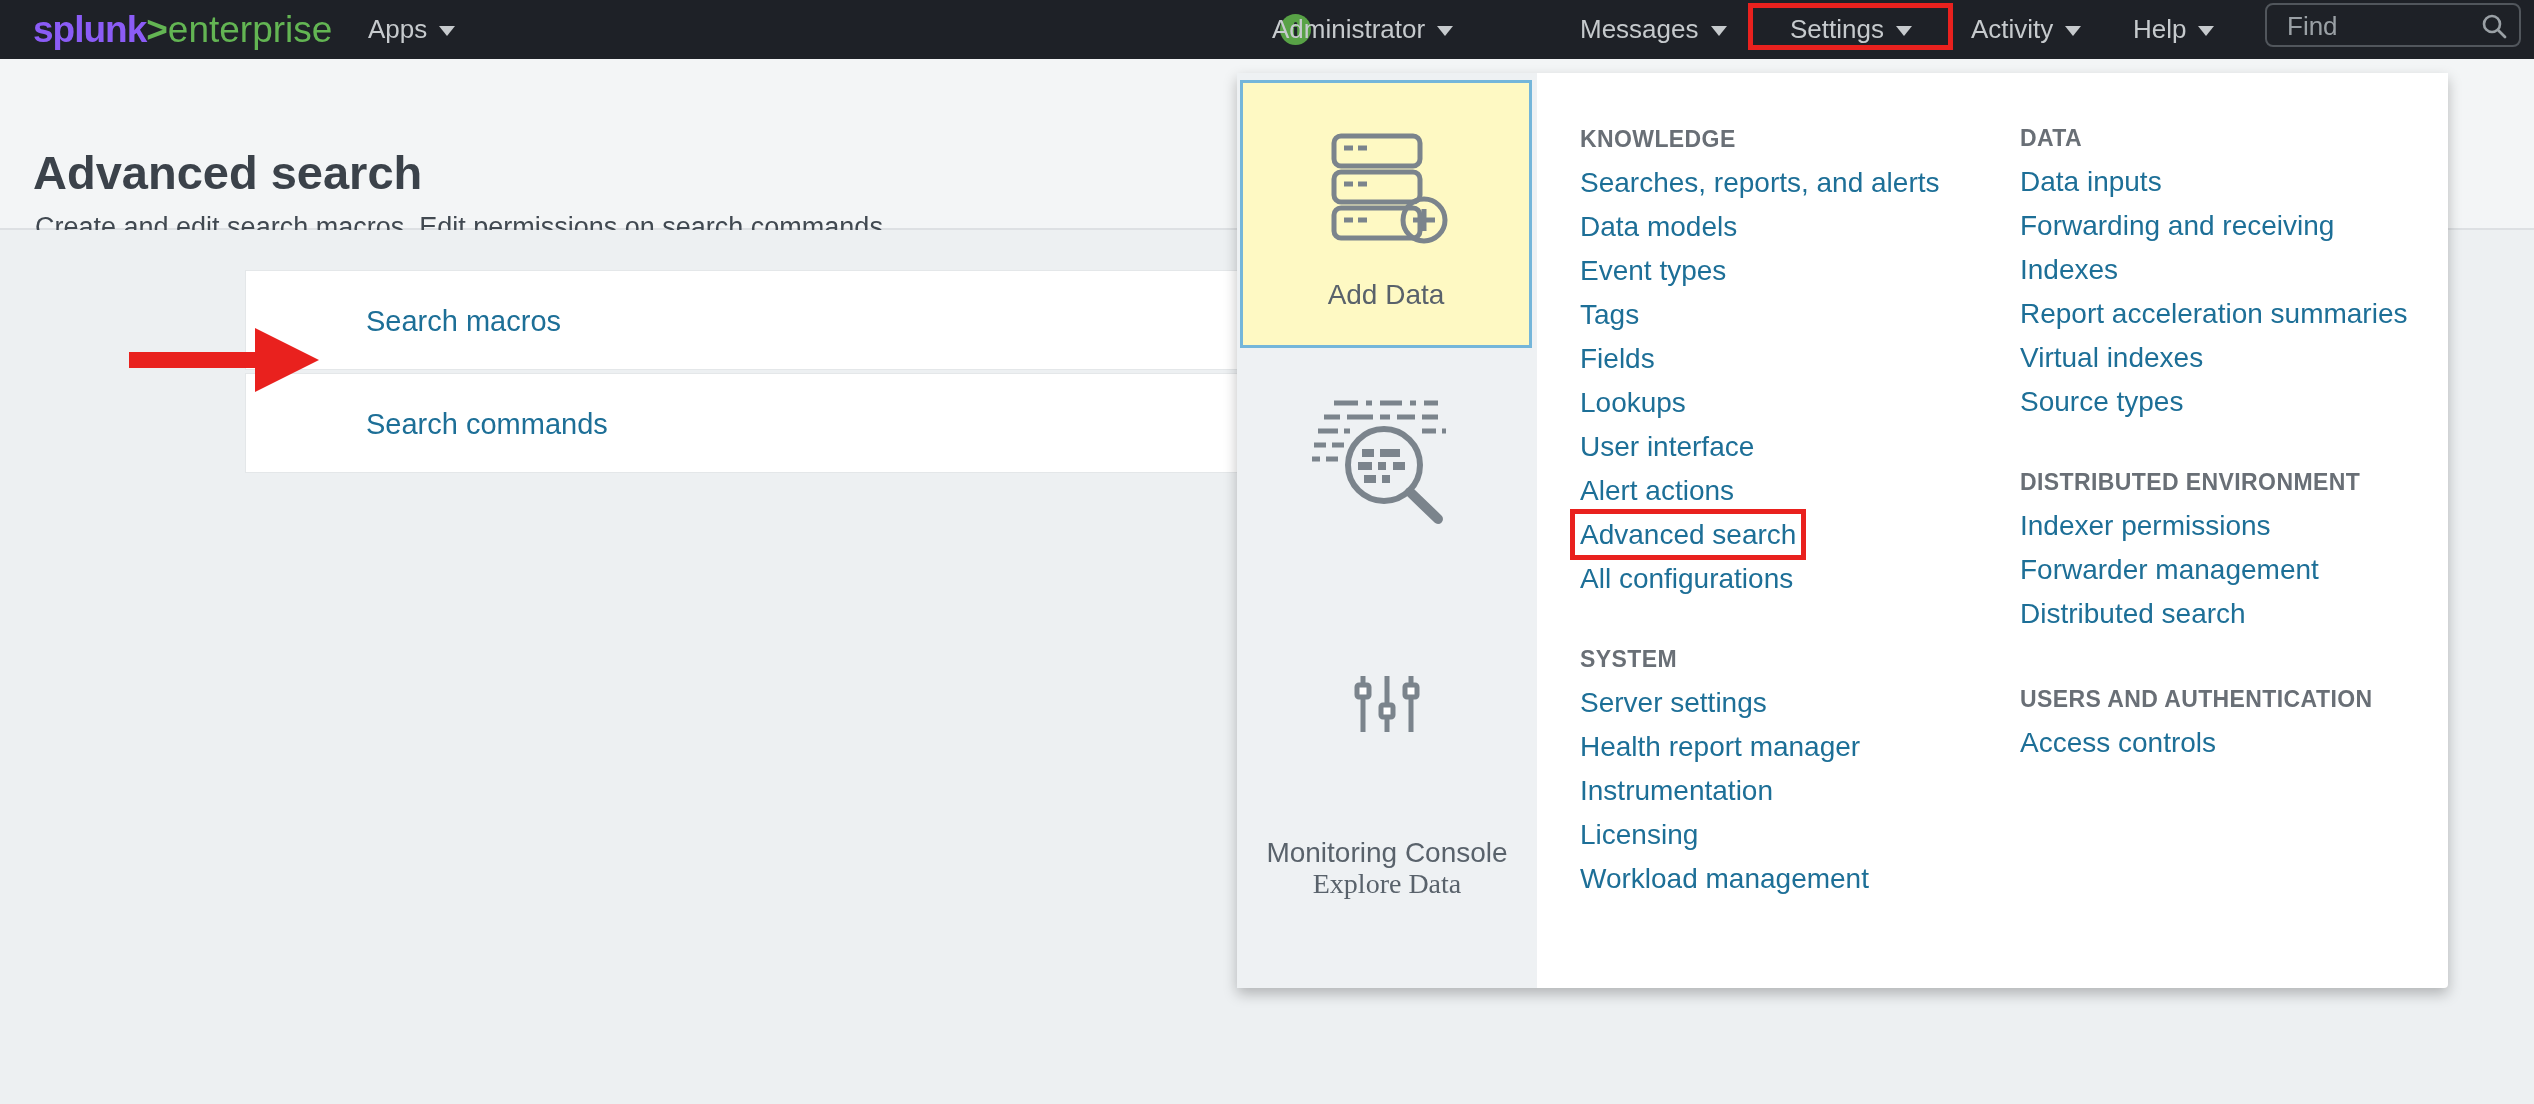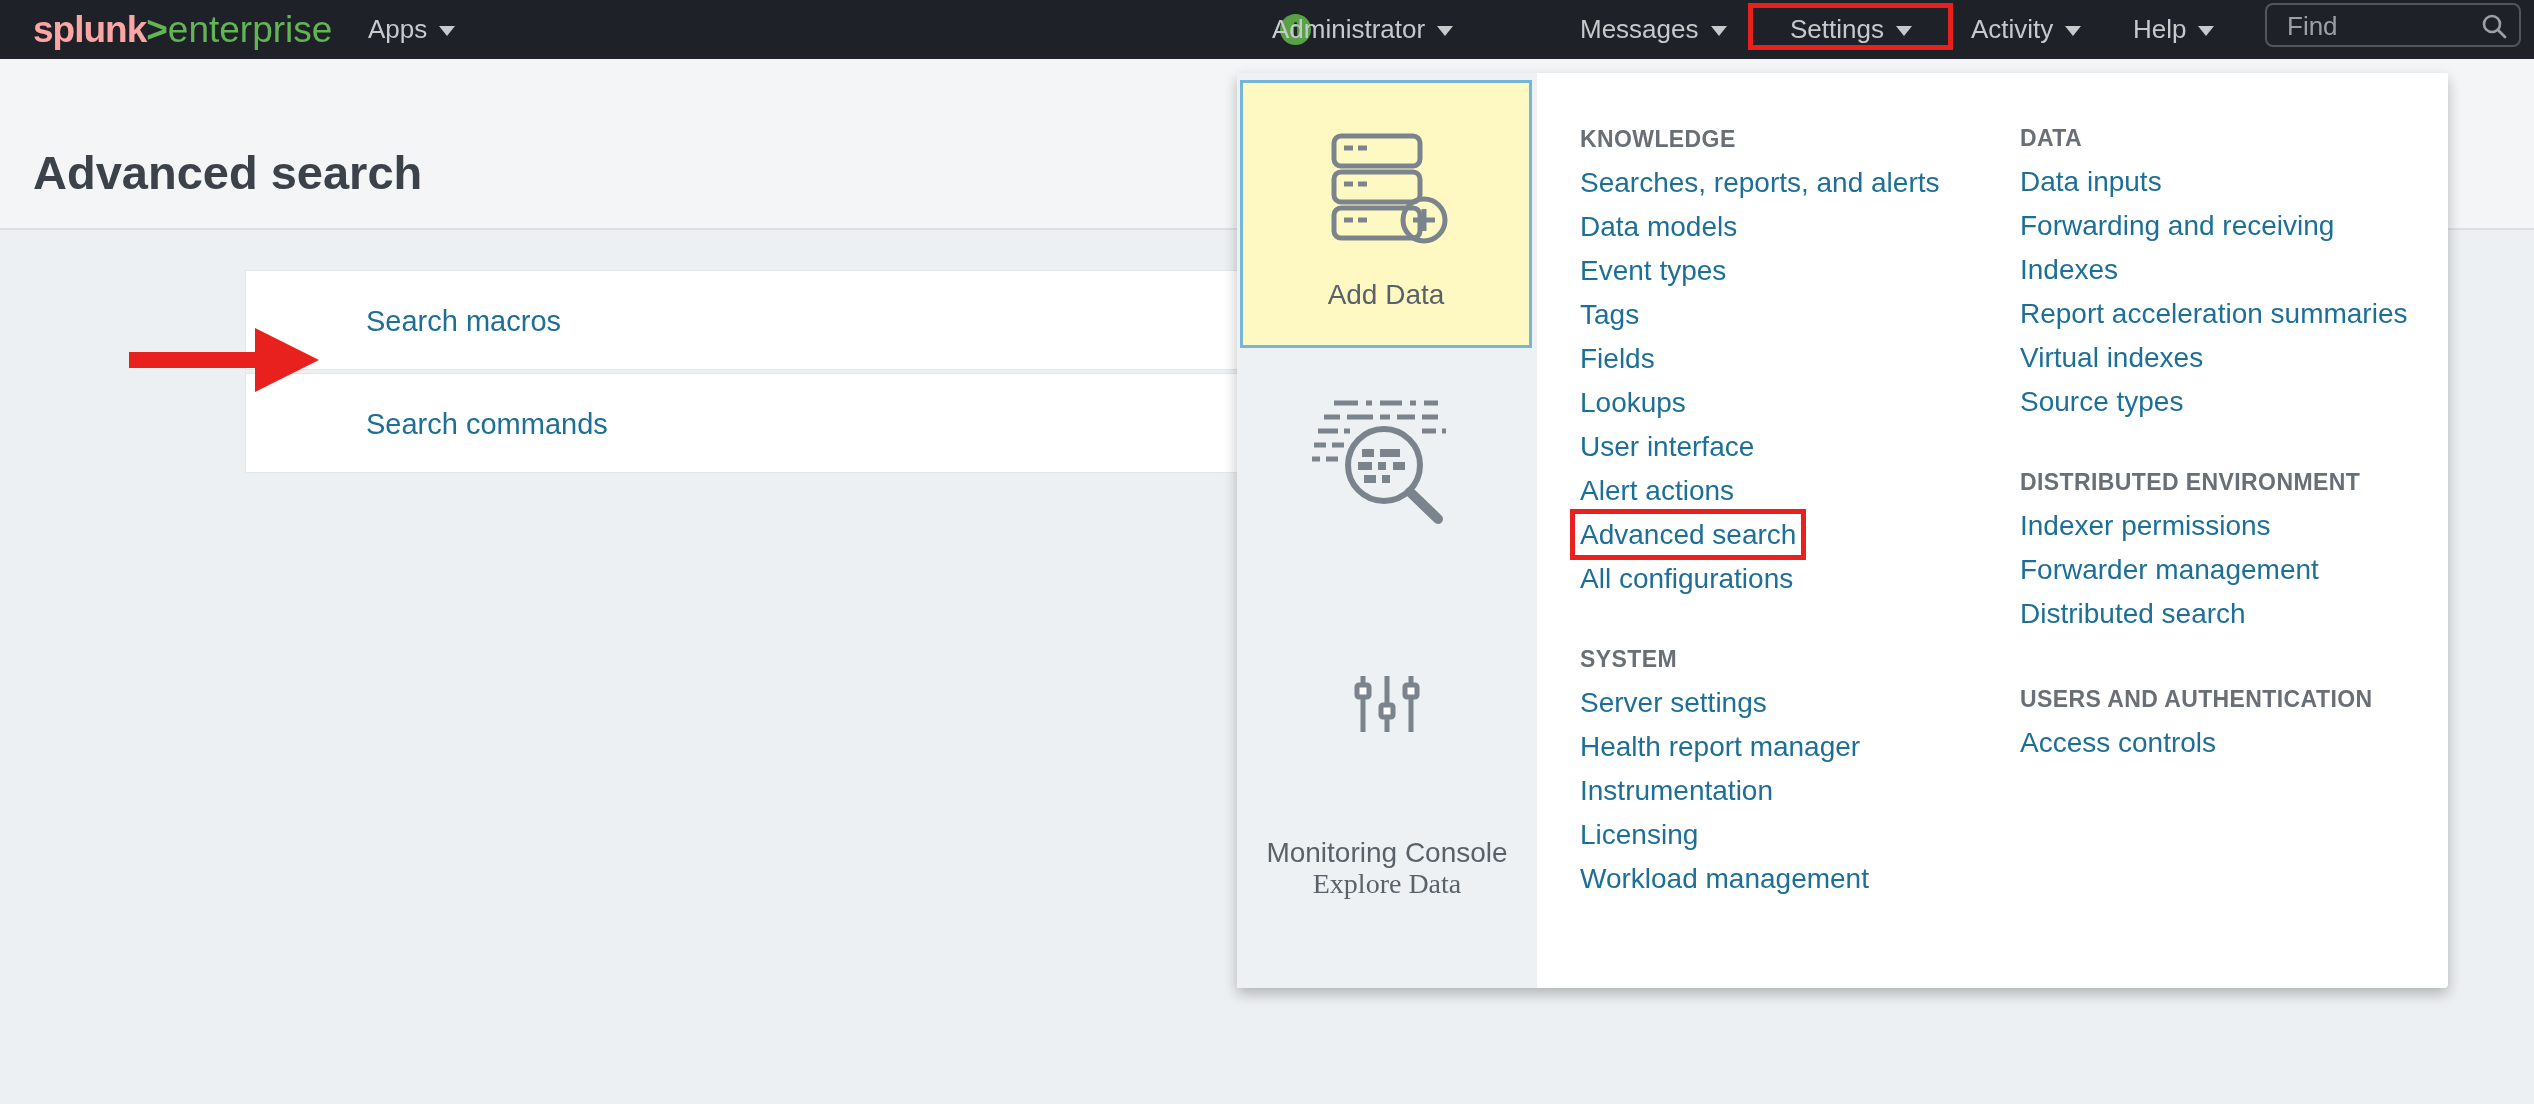--- a/index.html
+++ b/index.html
@@ -7,21 +7,21 @@
        font-family:"Liberation Sans","DejaVu Sans",sans-serif;background:#edf0f2;}
 
   
   #navbar{position:absolute;left:0;top:0;width:2534px;height:59px;background:#1e2127;}
   .nav-item{position:absolute;top:0;height:59px;line-height:59px;color:#c6cacd;
             font-size:26px;white-space:nowrap;cursor:pointer;}
   .caret{display:inline-block;width:0;height:0;margin-left:12px;vertical-align:middle;
          border-left:8px solid transparent;border-right:8px solid transparent;
          border-top:10px solid #c6cacd;}
   #logo{position:absolute;left:33px;top:0;height:59px;line-height:59px;font-size:37px;white-space:nowrap;}
-  #logo .lg-splunk{color:#fca5a5;font-weight:700;letter-spacing:-1px;text-align:right;}
+  #logo .lg-splunk{color:#8b5cf6;font-weight:700;letter-spacing:-1px;text-align:right;}
   #logo .lg-gt{color:#63b553;font-weight:700;}
   #logo .lg-ent{color:#63b553;font-weight:400;letter-spacing:0px;}
   #info-icon{position:absolute;left:1280px;top:14px;width:31px;height:31px;border-radius:50%;
              background:#58a246;color:#20262b;text-align:center;line-height:31px;
              font-family:"Liberation Serif","DejaVu Serif",serif;font-weight:700;font-size:22px;}
   #settings-redbox{position:absolute;left:1748px;top:3px;width:195px;height:37px;
                    border:5px solid #e9211e;pointer-events:none;}
   #find-box{position:absolute;left:2265px;top:3px;width:252px;height:40px;
             border:2px solid #51565c;border-radius:8px;background:transparent;}
   #find-input{position:absolute;left:18px;top:0;width:185px;height:40px;background:transparent;
@@ -129,20 +129,21 @@
         <svg width="26" height="26" viewBox="0 0 26 26">
           <circle cx="11" cy="11" r="8" fill="none" stroke="#9aa0a5" stroke-width="2.6"></circle>
           <line x1="17" y1="17" x2="24" y2="24" stroke="#9aa0a5" stroke-width="2.8" stroke-linecap="round"></line>
         </svg>
       </span>
     </div>
   </div>
 
   <div id="page-header">
     <div id="page-title">Advanced search</div>
+    <div id="page-subtitle">Create and edit search macros. Edit permissions on search commands.</div>
   </div>
 
   <div id="page-body">
     <div class="list-row" id="row-macros">
       <span class="row-link">Search macros</span>
     </div>
     <div class="list-row" id="row-commands">
       <span class="row-link">Search commands</span>
     </div>
   </div>

